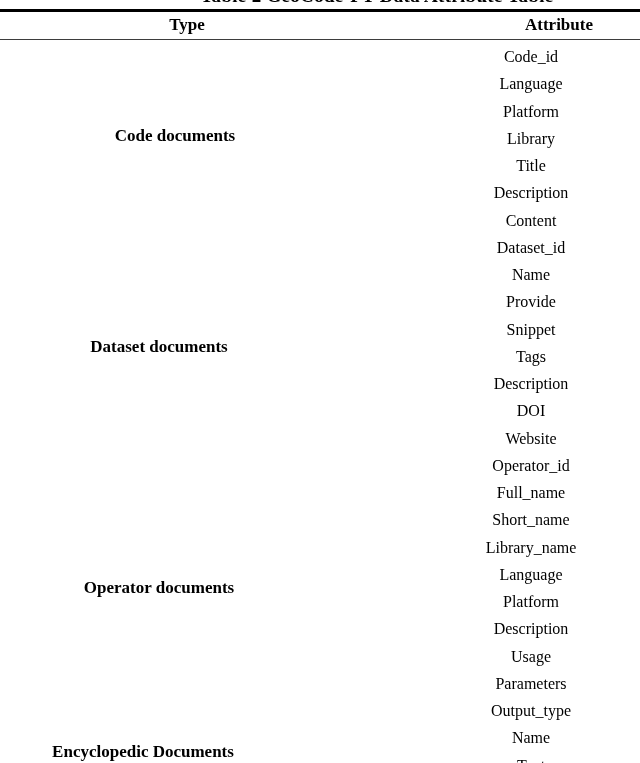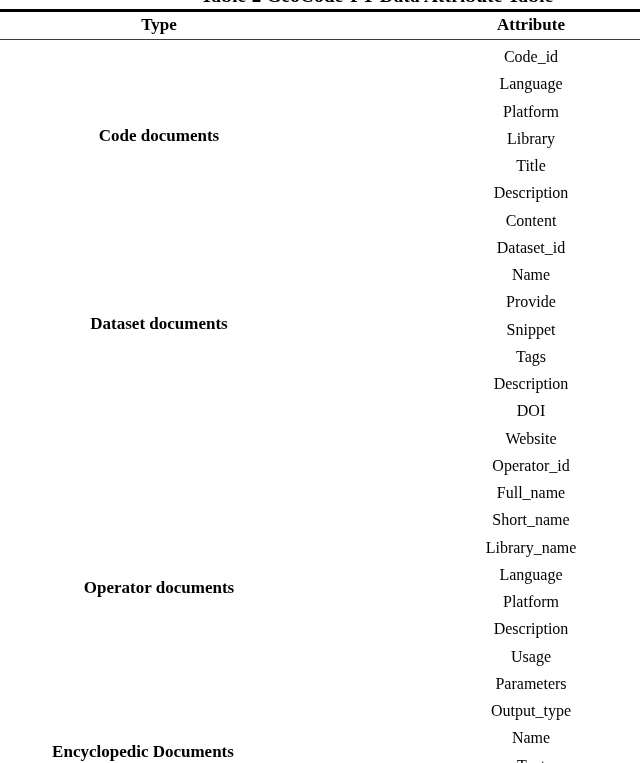--- a/index.html
+++ b/index.html
@@ -45,20 +45,21 @@
   }
   .col-header {
     position: absolute;
     top: 13px;
     height: 24px;
     line-height: 24px;
     font-weight: bold;
     font-size: 17px;
     text-align: center;
     white-space: nowrap;
+    padding-left: 28px;
   }
   .col-header-type { left: 0; width: 318px; }
   .col-header-attr { left: 420px; width: 222px; }
   .type-col {
     position: absolute;
     top: 0; left: 0;
     width: 318px;
     height: 763px;
   }
   .type-label {
@@ -88,22 +89,22 @@
 </head>
 <body>
 
 <div class="page" style="--bg: #ffffff; --text: #000000; --top-border: #000000; --header-rule: #3d3d3d;">
   <div class="caption">Table 2 GeoCode-PT Data Attribute Table</div>
   <div class="rule rule-top"></div>
   <div class="col-header col-header-type">Type</div>
   <div class="col-header col-header-attr">Attribute</div>
   <div class="rule rule-header"></div>
   <div class="type-col" id="type-col">
-      <div class="type-label" style="top: 125px; left: 0px;">Code documents</div>
-      <div class="type-label" style="top: 313px; left: 0px;">Dataset documents</div>
+      <div class="type-label" style="top: 125px; left: 0px; padding-left: 16px;">Code documents</div>
+      <div class="type-label" style="top: 336px; left: 0px;">Dataset documents</div>
       <div class="type-label" style="top: 577px; left: 0px; font-family: Liberation Serif, serif;">Operator documents</div>
       <div class="type-label" style="top: 741px; left: -16px;">Encyclopedic Documents</div>
     </div>
   <div class="attr-col" id="attr-col">
       <div class="attr-row">Code_id</div>
       <div class="attr-row">Language</div>
       <div class="attr-row">Platform</div>
       <div class="attr-row">Library</div>
       <div class="attr-row">Title</div>
       <div class="attr-row">Description</div>

